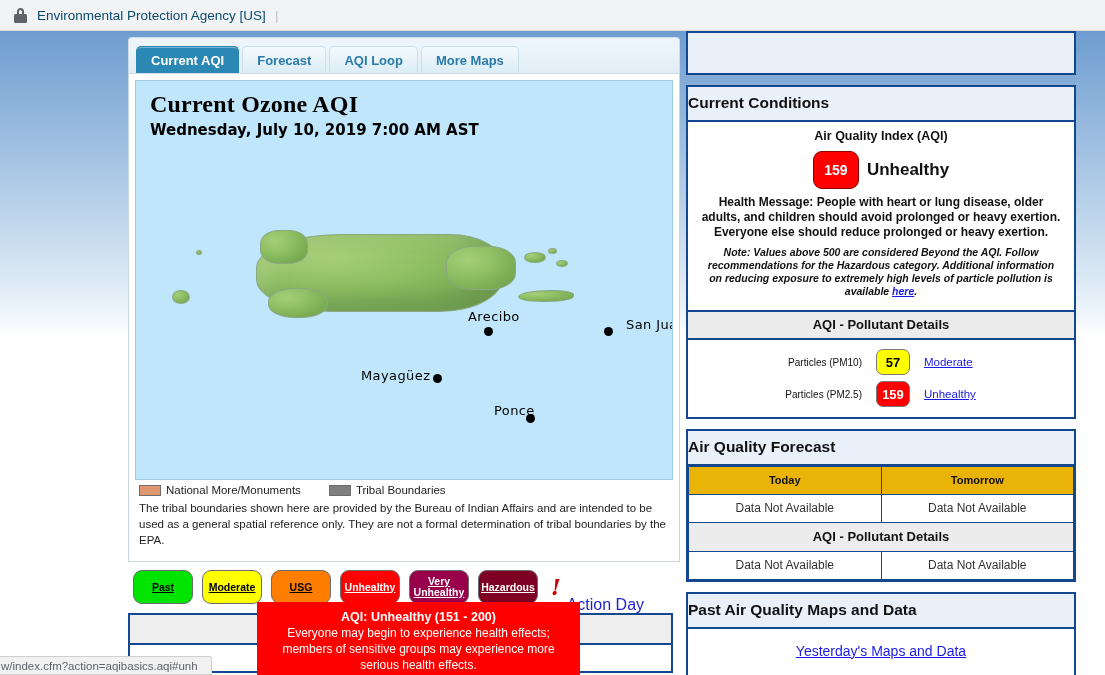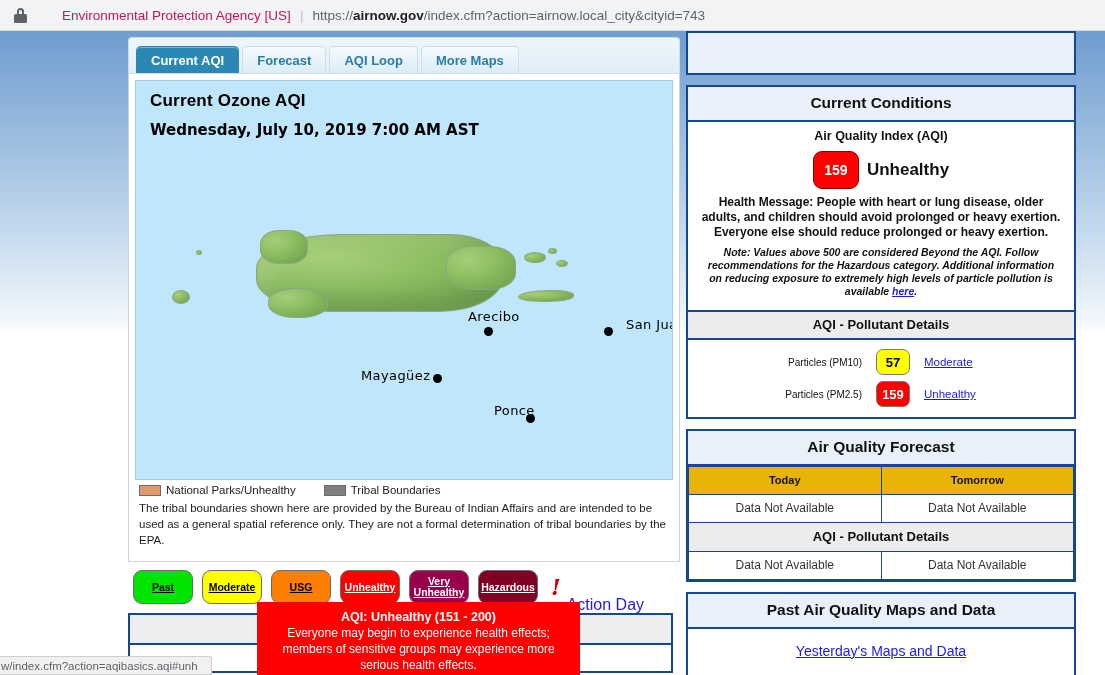--- a/index.html
+++ b/index.html
@@ -18,21 +18,21 @@
     display:flex; align-items:center;
   }
   #omnibox {
     margin-left:14px; height:24px; flex:1; margin-right:20px;
     background:#f1f3f4; display:flex; align-items:center;
     font-size:13.5px; color:#5f6368;
   }
   #lock-icon { width:13px; height:15px; margin-right:10px; position:relative; }
   #lock-icon .body { position:absolute; left:0; bottom:0; width:13px; height:9px; background:#5f6368; border-radius:1.5px; }
   #lock-icon .shackle { position:absolute; left:3px; top:0; width:7px; height:7px; border:2px solid #5f6368; border-bottom:none; border-radius:4px 4px 0 0; }
-  #site-identity { color:#be185d; white-space:nowrap;margin-left:25px; }
+  #site-identity { color:#0c4a6e; white-space:nowrap; }
   #omni-sep { color:#bdc1c6; margin:0 9px; }
   .url-strong { color:#202124; font-weight:bold; }
   .url-dim { color:#5f6368; }
 
   
   #page {
     position:absolute; left:0; top:31px; width:1105px; height:644px;
     background:#ffffff;
     background-image:
       linear-gradient(to bottom, rgba(255,255,255,0) 0, rgba(255,255,255,0.05) 46%, #ffffff 47%),
@@ -72,22 +72,22 @@
     border:1px solid #c9d6df; border-top:1px solid #cddce6;
     background:#ffffff; padding:6px;
   }
   #map-card {
     position:relative; width:538px; height:400px;
     background:#bfe6fa; border:1px solid #9fcbe0;
     overflow:hidden;
   }
   #map-title {
     position:absolute; left:14px; top:10px;
-    font-size:17px; font-weight:bold; color:#000; letter-spacing:.2px;
-    font-family:Liberation Sans, sans-serif;
+    font-size:24px; font-weight:bold; color:#000; letter-spacing:.2px;
+    font-family:Liberation Serif, serif;
   }
   #map-subtitle {
     position:absolute; left:14px; top:40px;
     font-size:15px; font-weight:bold; color:#000;
     font-family:"DejaVu Sans", sans-serif;
   }
 
   
   #island {
     position:absolute; left:120px; top:145px; width:300px; height:100px;
@@ -154,21 +154,21 @@
     margin-top:9px; width:545px; border:2px solid #13478f; background:#eeeeee;
   }
   #lower-row1 { height:30px; border-bottom:2px solid #13478f; }
   #lower-row2 { height:26px; background:#ffffff; }
 
   
   #right-col { position:absolute; left:686px; top:0; width:390px; }
   .card { border:2px solid #13478f; background:#ffffff; margin-bottom:10px; }
   .card-head {
     background:#eaf0fa; border-bottom:2px solid #13478f;
-    text-align:center; font-size:15.5px; font-weight:bold; color:#111;
+    font-size:15.5px; font-weight:bold; color:#111;
     padding:7px 0 8px 0;
   }
   #top-empty-card { height:44px; background:#eaf0fa; }
 
   #cc-body { padding:7px 8px 12px 8px; text-align:center; }
   #cc-aqi-label { font-size:12.5px; font-weight:bold; color:#111; }
   #cc-observed { font-size:11px; font-weight:bold; color:#111; margin-top:2px; }
   #cc-badge-row { display:flex; align-items:center; justify-content:center; margin:8px 0 6px 0; }
   #cc-badge {
     width:46px; height:38px; border-radius:9px; background:#ff0000; border:1px solid #8a0000;
@@ -232,23 +232,20 @@
 <body>
 
 <div id="browser-bar">
   <div id="omnibox">
     <span id="lock-icon">
       <span class="shackle"></span>
         <span class="body"></span>
     </span>
     <span id="site-identity">Environmental Protection Agency [US]</span>
     <span id="omni-sep">|</span>
-    <span>
-      <span class="url-dim">https://</span><span class="url-strong">airnow.gov</span><span class="url-dim">/index.cfm?action=airnow.local_city&amp;cityid=743</span>
-    </span>
   </div>
 </div>
 
 <div id="page">
   <div id="cloud1"></div>
 
   <div id="left-col">
 
     <div id="tabbar">
       <div class="tab active">Current AQI</div>
@@ -289,21 +286,21 @@
 
         <div id="scalebar">
           
           
         </div>
 
       </div>
 
       <div id="map-legend">
         <span class="swatch" style="background:#e0996f"></span>
-        <span>National Parks/Unhealthy</span>
+        <span>National More/Monuments</span>
         <span id="legend-gap"></span>
         <span class="swatch" style="background:#7f7f7f"></span>
         <span>Tribal Boundaries</span>
       </div>
       <div id="legend-note">The tribal boundaries shown here are provided by the Bureau of Indian Affairs and are intended to be used as a general spatial reference only. They are not a formal determination of tribal boundaries by the EPA.</div>
     </div>
 
     <div id="aqi-pills">
       <div class="pill" id="pill-good">
         <span>Past</span>

